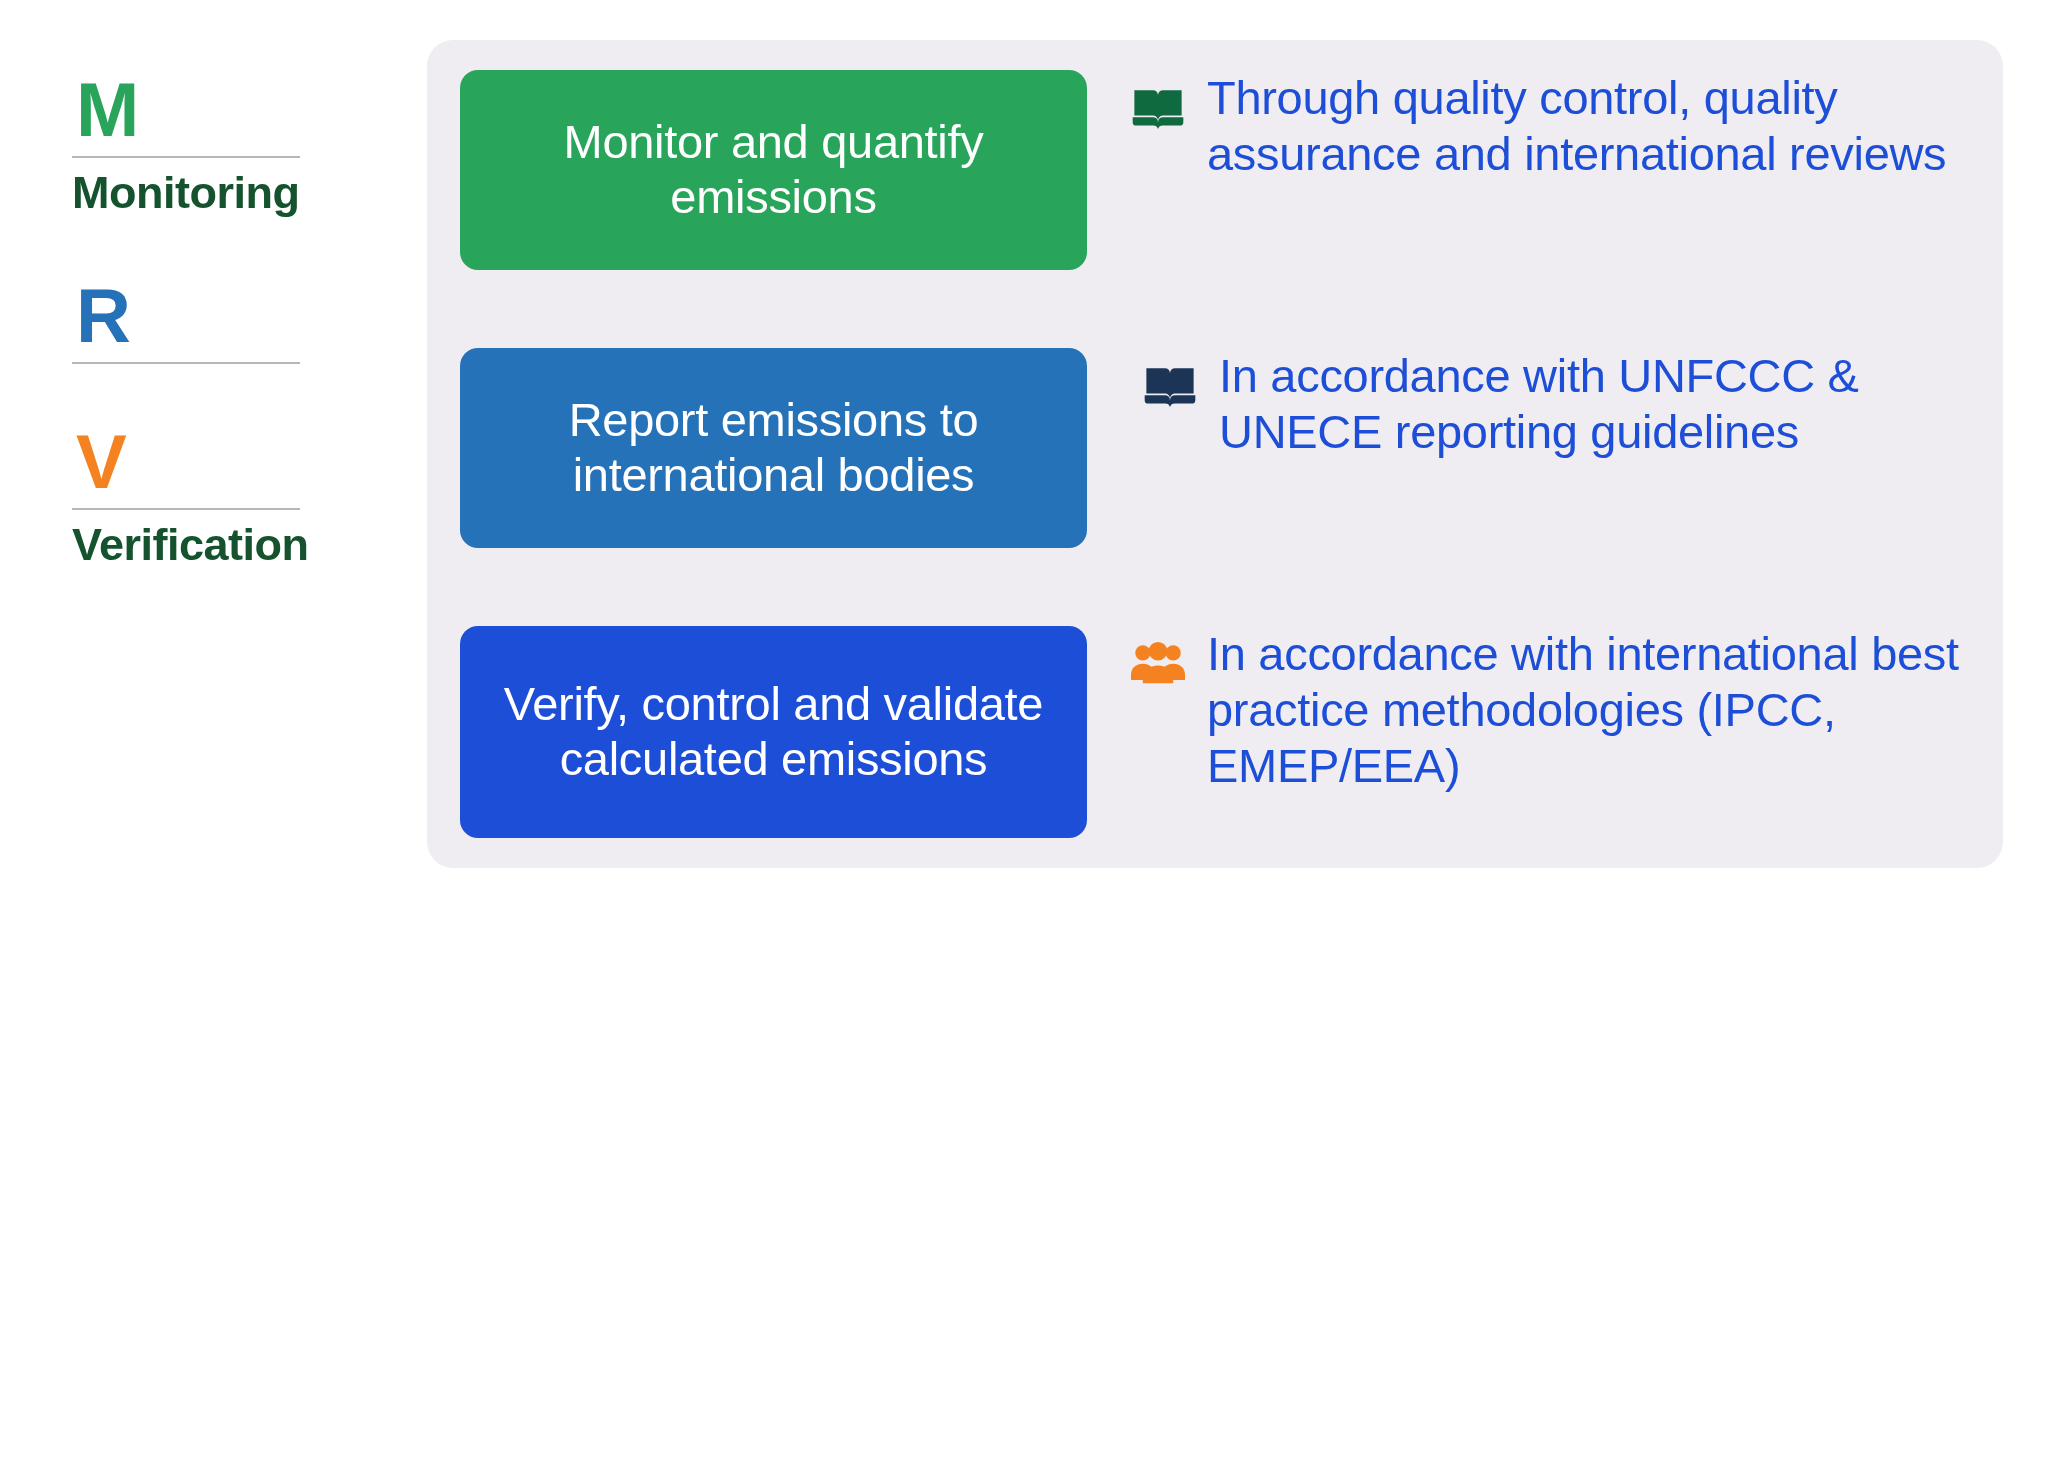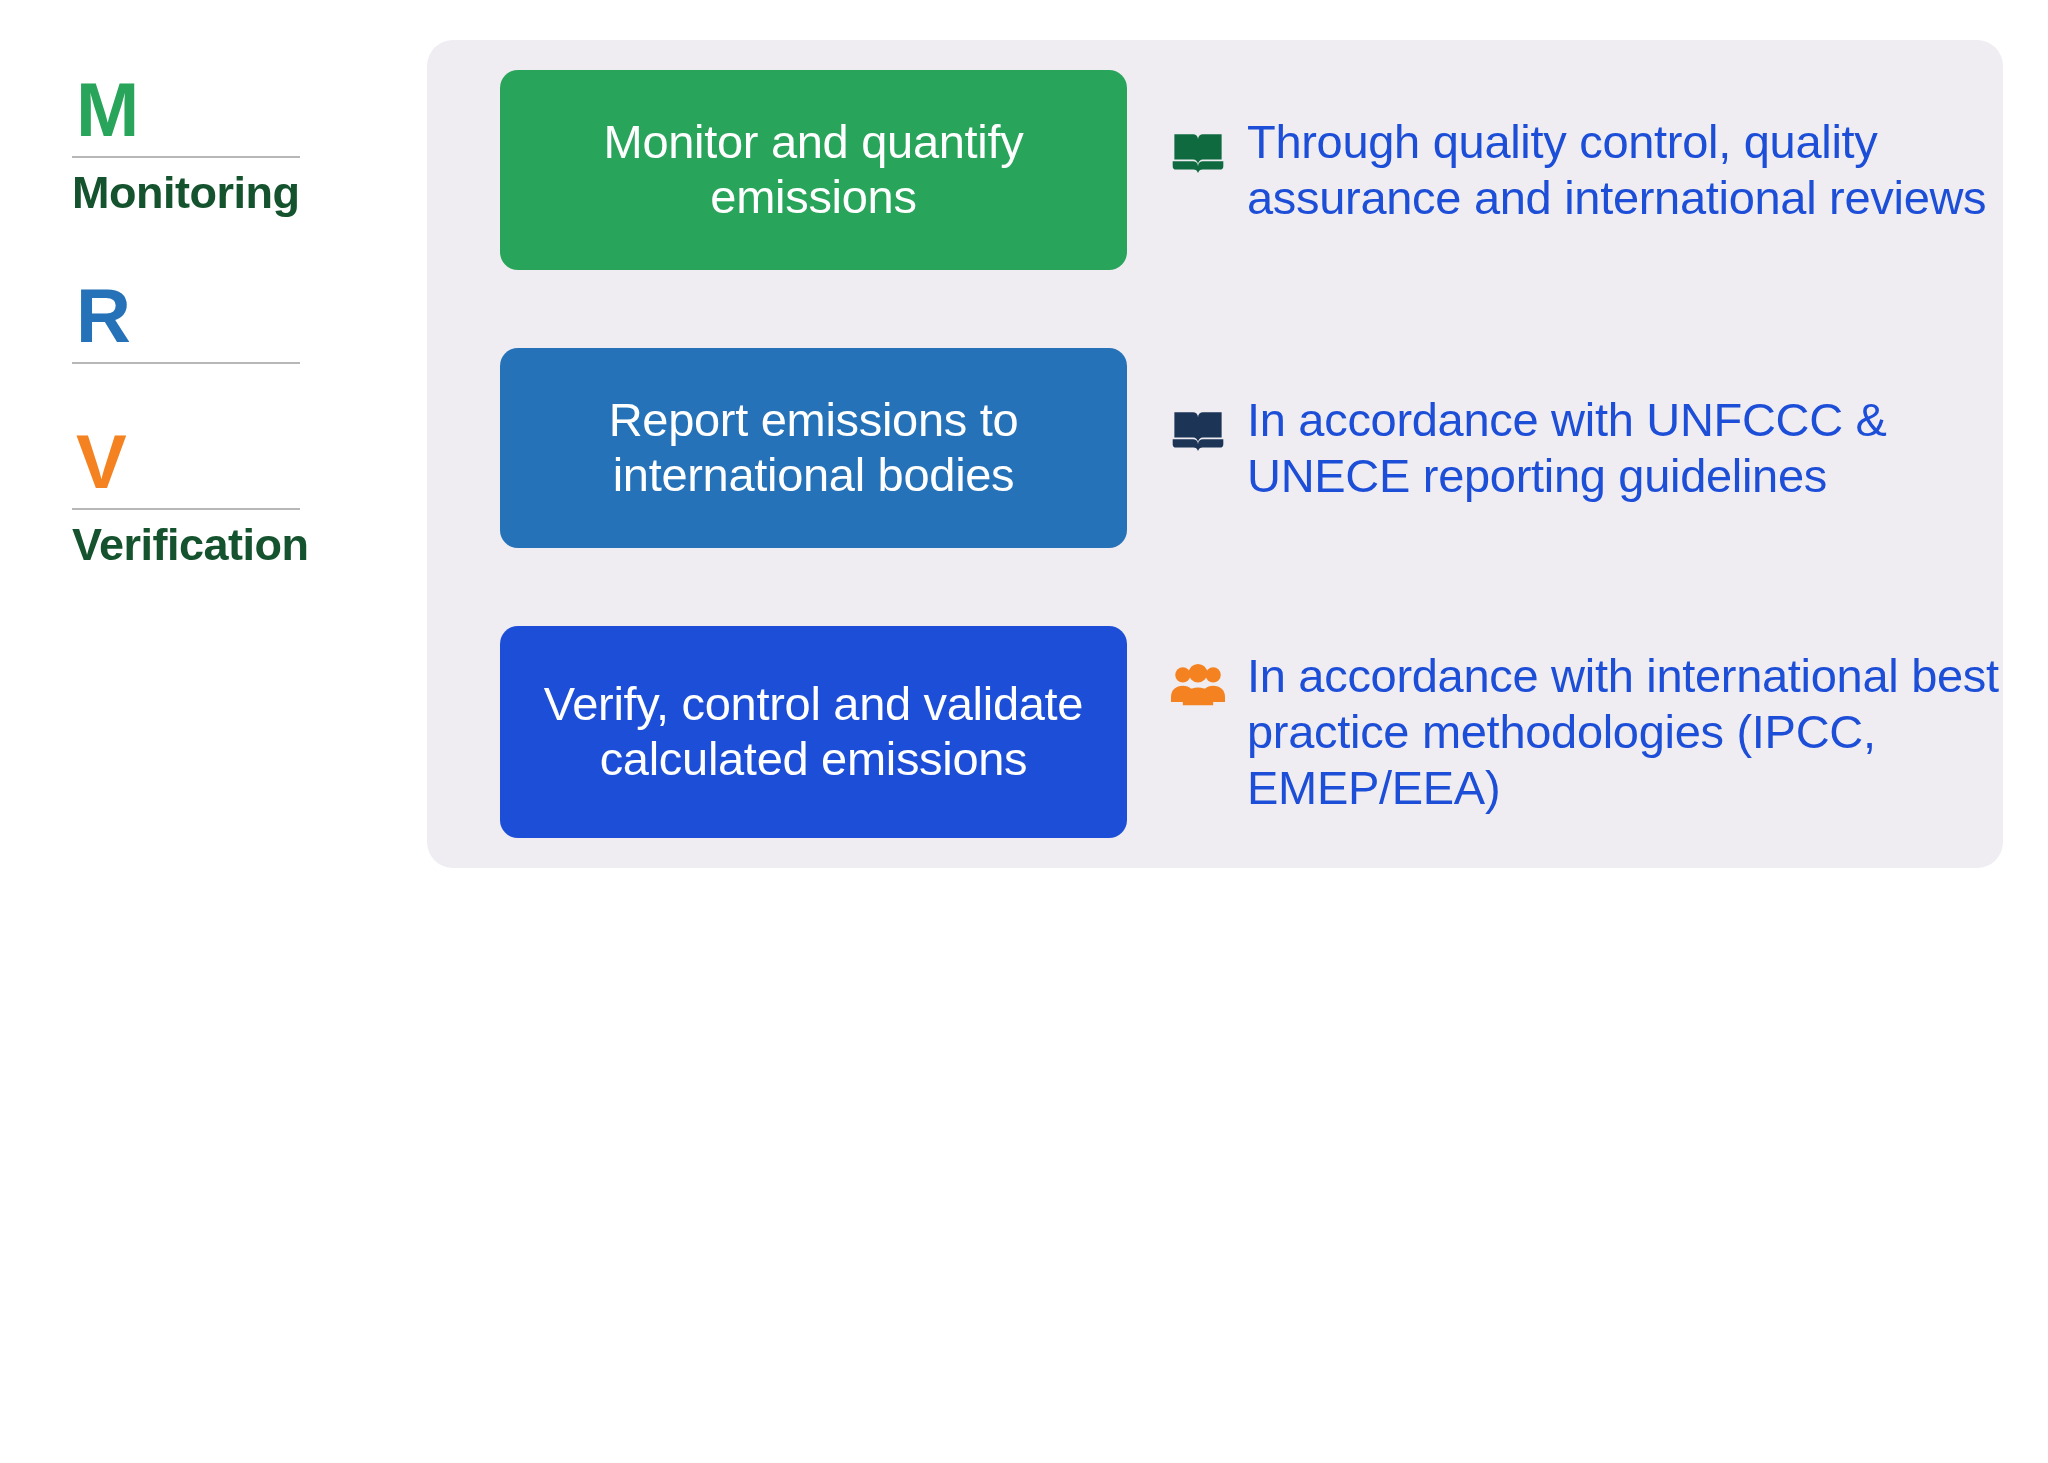--- a/index.html
+++ b/index.html
@@ -68,25 +68,24 @@
     background: #EFEDF2;
     border-radius: 26px;
     box-sizing: border-box;
   }
 
   .row {
     position: absolute;
     left: 33px;
     width: 1510px;
     display: flex;
-    align-items: center;
-    margin-left: 40px;
+    align-items: flex-start;
   }
   #row-0 { top: 30px;  height: 200px; }
-  #row-1 { top: 308px; height: 200px; }
+  #row-1 { top: 308px; height: 200px; gap: 12px; }
   #row-2 { top: 586px; height: 212px; }
 
   .action-card {
     width: 627px;
     border-radius: 18px;
     color: #ffffff;
     display: flex;
     align-items: center;
     justify-content: center;
     text-align: center;

